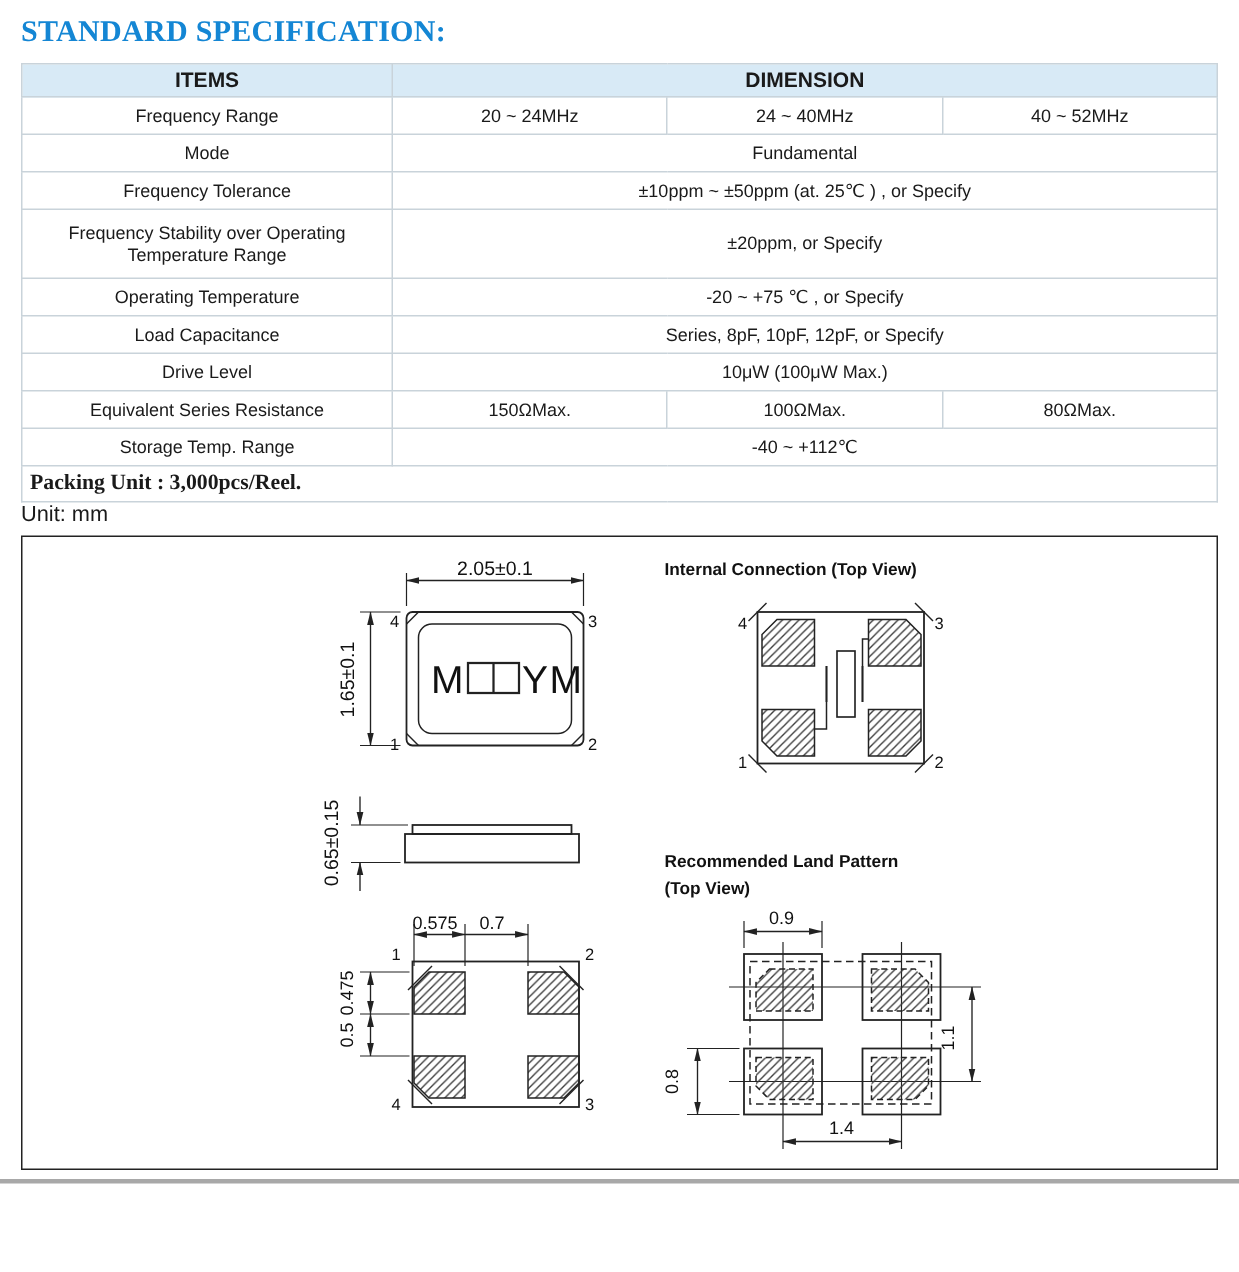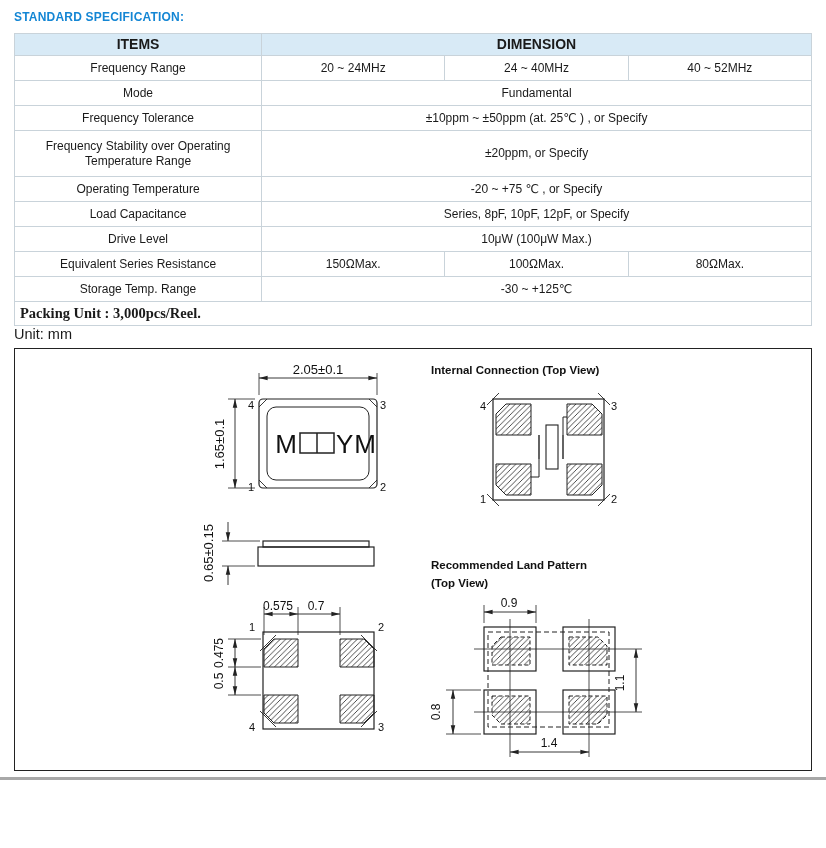--- a/index.html
+++ b/index.html
@@ -11,22 +11,23 @@
   *{box-sizing:border-box;}
   html,body{margin:0;padding:0;background:#ffffff;}
   body{
     width:826px;height:848px;
     font-family:"Liberation Sans","DejaVu Sans",sans-serif;
     color:var(--ink);
   }
   .page{padding:8px 14px 0 14px;}
   h1.spec-heading{
     margin:2px 0 9px 0;
-    font-size:12px;font-weight:bold;color:var(--accent);
+    font-size:20px;font-weight:bold;color:var(--accent);
     letter-spacing:.2px;
+    font-family:Liberation Serif, serif;
   }
   table.spec{
     border-collapse:collapse;width:798px;table-layout:fixed;
   }
   table.spec col.c1{width:31%;}
   table.spec col.c2{width:23%;}
   table.spec col.c3{width:23%;}
   table.spec col.c4{width:23%;}
   table.spec th,table.spec td{
     border:1px solid var(--tborder);
@@ -42,21 +43,21 @@
   table.spec tr.packing td{
     text-align:left;font-weight:bold;font-size:14.5px;
     padding-left:5px;height:24px;font-family:Liberation Serif, serif;
   }
   h2.dim-heading{
     margin:17px 0 2px 0;
     font-size:16px;font-weight:bold;color:var(--accent);
   }
   .unit-label{font-size:14.5px;font-weight:normal;margin:0 0 6px 0;}
   .diagram-box{
-    width:798px;height:423px;border:1px solid #222;background:#fff;
+    width:798px;height:423px;border:1px solid #222;background:#fff;padding-left:12px;
   }
   .page-edge{
     margin-top:6px;margin-left:-14px;width:826px;height:3px;
     background:#a8a8a8;
   }
   svg text{fill:#111;}
   .dimtxt{font-size:13px;}
   .dimtxt-s{font-size:12px;}
   .pin{font-size:11px;}
   .dtitle{font-size:11.5px;font-weight:bold;}
@@ -112,21 +113,21 @@
       <td colspan="3">10μW (100μW Max.)</td>
     </tr>
     <tr>
       <td>Equivalent Series Resistance</td>
       <td>150ΩMax.</td>
       <td>100ΩMax.</td>
       <td>80ΩMax.</td>
     </tr>
     <tr>
       <td>Storage Temp. Range</td>
-      <td colspan="3">-30 ~ +125℃</td>
+      <td colspan="3">-40 ~ +112℃</td>
     </tr>
     <tr class="packing">
       <td colspan="4">Packing Unit : 3,000pcs/Reel.</td>
     </tr>
   </tbody>
     </table>
 
   <div class="unit-label">Unit: mm</div>
 
   <div class="diagram-box">

